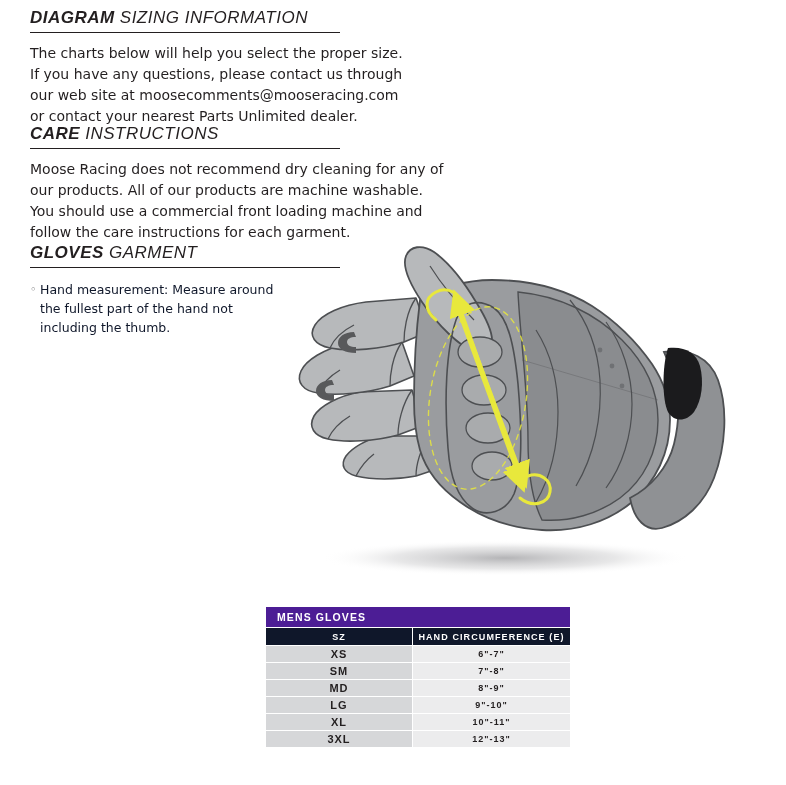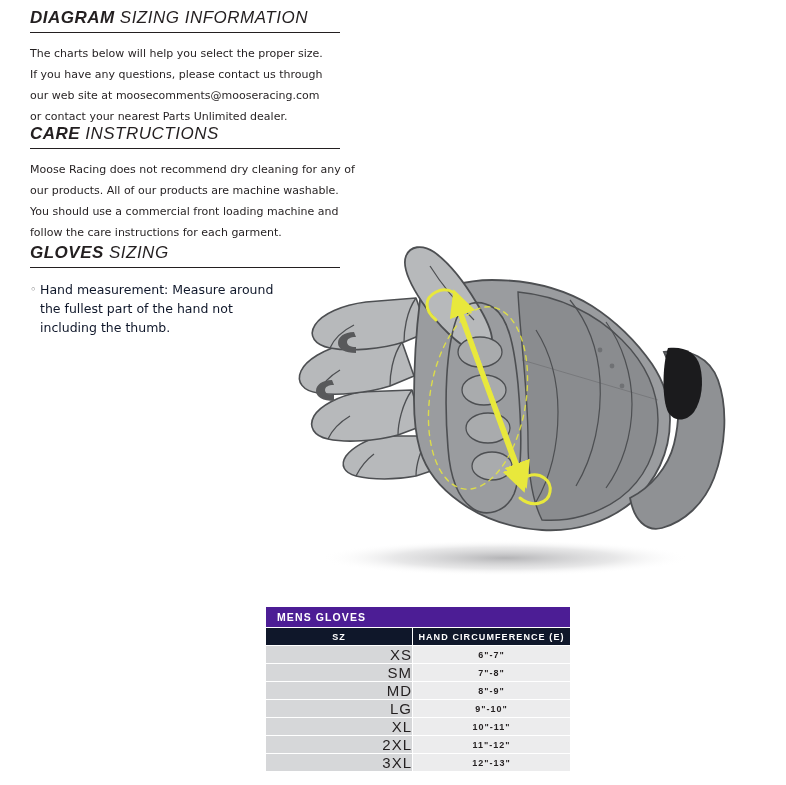--- a/index.html
+++ b/index.html
@@ -41,21 +41,21 @@
     font-weight: normal;
     font-style: italic;
     font-size: 17px;
     letter-spacing: 0.5px;
     color: #231f20;
   }
 
   .body-text {
     margin-top: 10px;
     font-family: "DejaVu Sans", sans-serif;
-    font-size: 11px;
+    font-size: 14px;
     line-height: 21px;
     color: #231f20;
     width: 430px;
   }
   .body-text div { white-space: nowrap; }
 
   
   .bullet-row {
     margin-top: 12px;
     display: flex;
@@ -115,24 +115,24 @@
     color: #ffffff;
     font-weight: bold;
     font-size: 9px;
     letter-spacing: 1.1px;
     text-align: center;
     height: 17px;
   }
   #size-table .lbl {
     background: #d6d7d9;
     color: #231f20;
-    font-weight: normal;
-    font-size: 15px;
+    font-weight: bold;
+    font-size: 11px;
     letter-spacing: 1px;
-    text-align: right;
+    text-align: center;
   }
   #size-table .val {
     background: #ececed;
     color: #231f20;
     font-weight: bold;
     font-size: 9px;
     letter-spacing: 1px;
     text-align: center;
   }
   .col-sz { width: 148px; }
@@ -163,21 +163,21 @@
     <div>Moose Racing does not recommend dry cleaning for any of</div>
     <div>our products. All of our products are machine washable.</div>
     <div>You should use a commercial front loading machine and</div>
     <div>follow the care instructions for each garment.</div>
   </div>
 </div>
 
 <div class="section" style="top:243px;">
   <div class="sec-head">
     <span class="bold">GLOVES</span>
-    <span class="light">SIZING</span>
+    <span class="light">GARMENT</span>
   </div>
   <div class="bullet-row">
     <div class="bullet-dot">◦</div>
     <div class="bullet-text">Hand measurement: Measure around the fullest part of the hand not including the thumb.</div>
   </div>
 </div>
 
 <div id="glove-wrap">
   <svg viewBox="0 0 470 350" width="470" height="350" xmlns="http://www.w3.org/2000/svg">
     <defs>
@@ -305,21 +305,17 @@
     </tr>
     <tr>
       <td class="lbl">LG</td>
       <td class="val">9"-10"</td>
     </tr>
     <tr>
       <td class="lbl">XL</td>
       <td class="val">10"-11"</td>
     </tr>
     <tr>
-      <td class="lbl">2XL</td>
-      <td class="val">11"-12"</td>
-    </tr>
-    <tr>
       <td class="lbl">3XL</td>
       <td class="val">12"-13"</td>
     </tr>
   </tbody>
 </table>
 
 </body></html>

